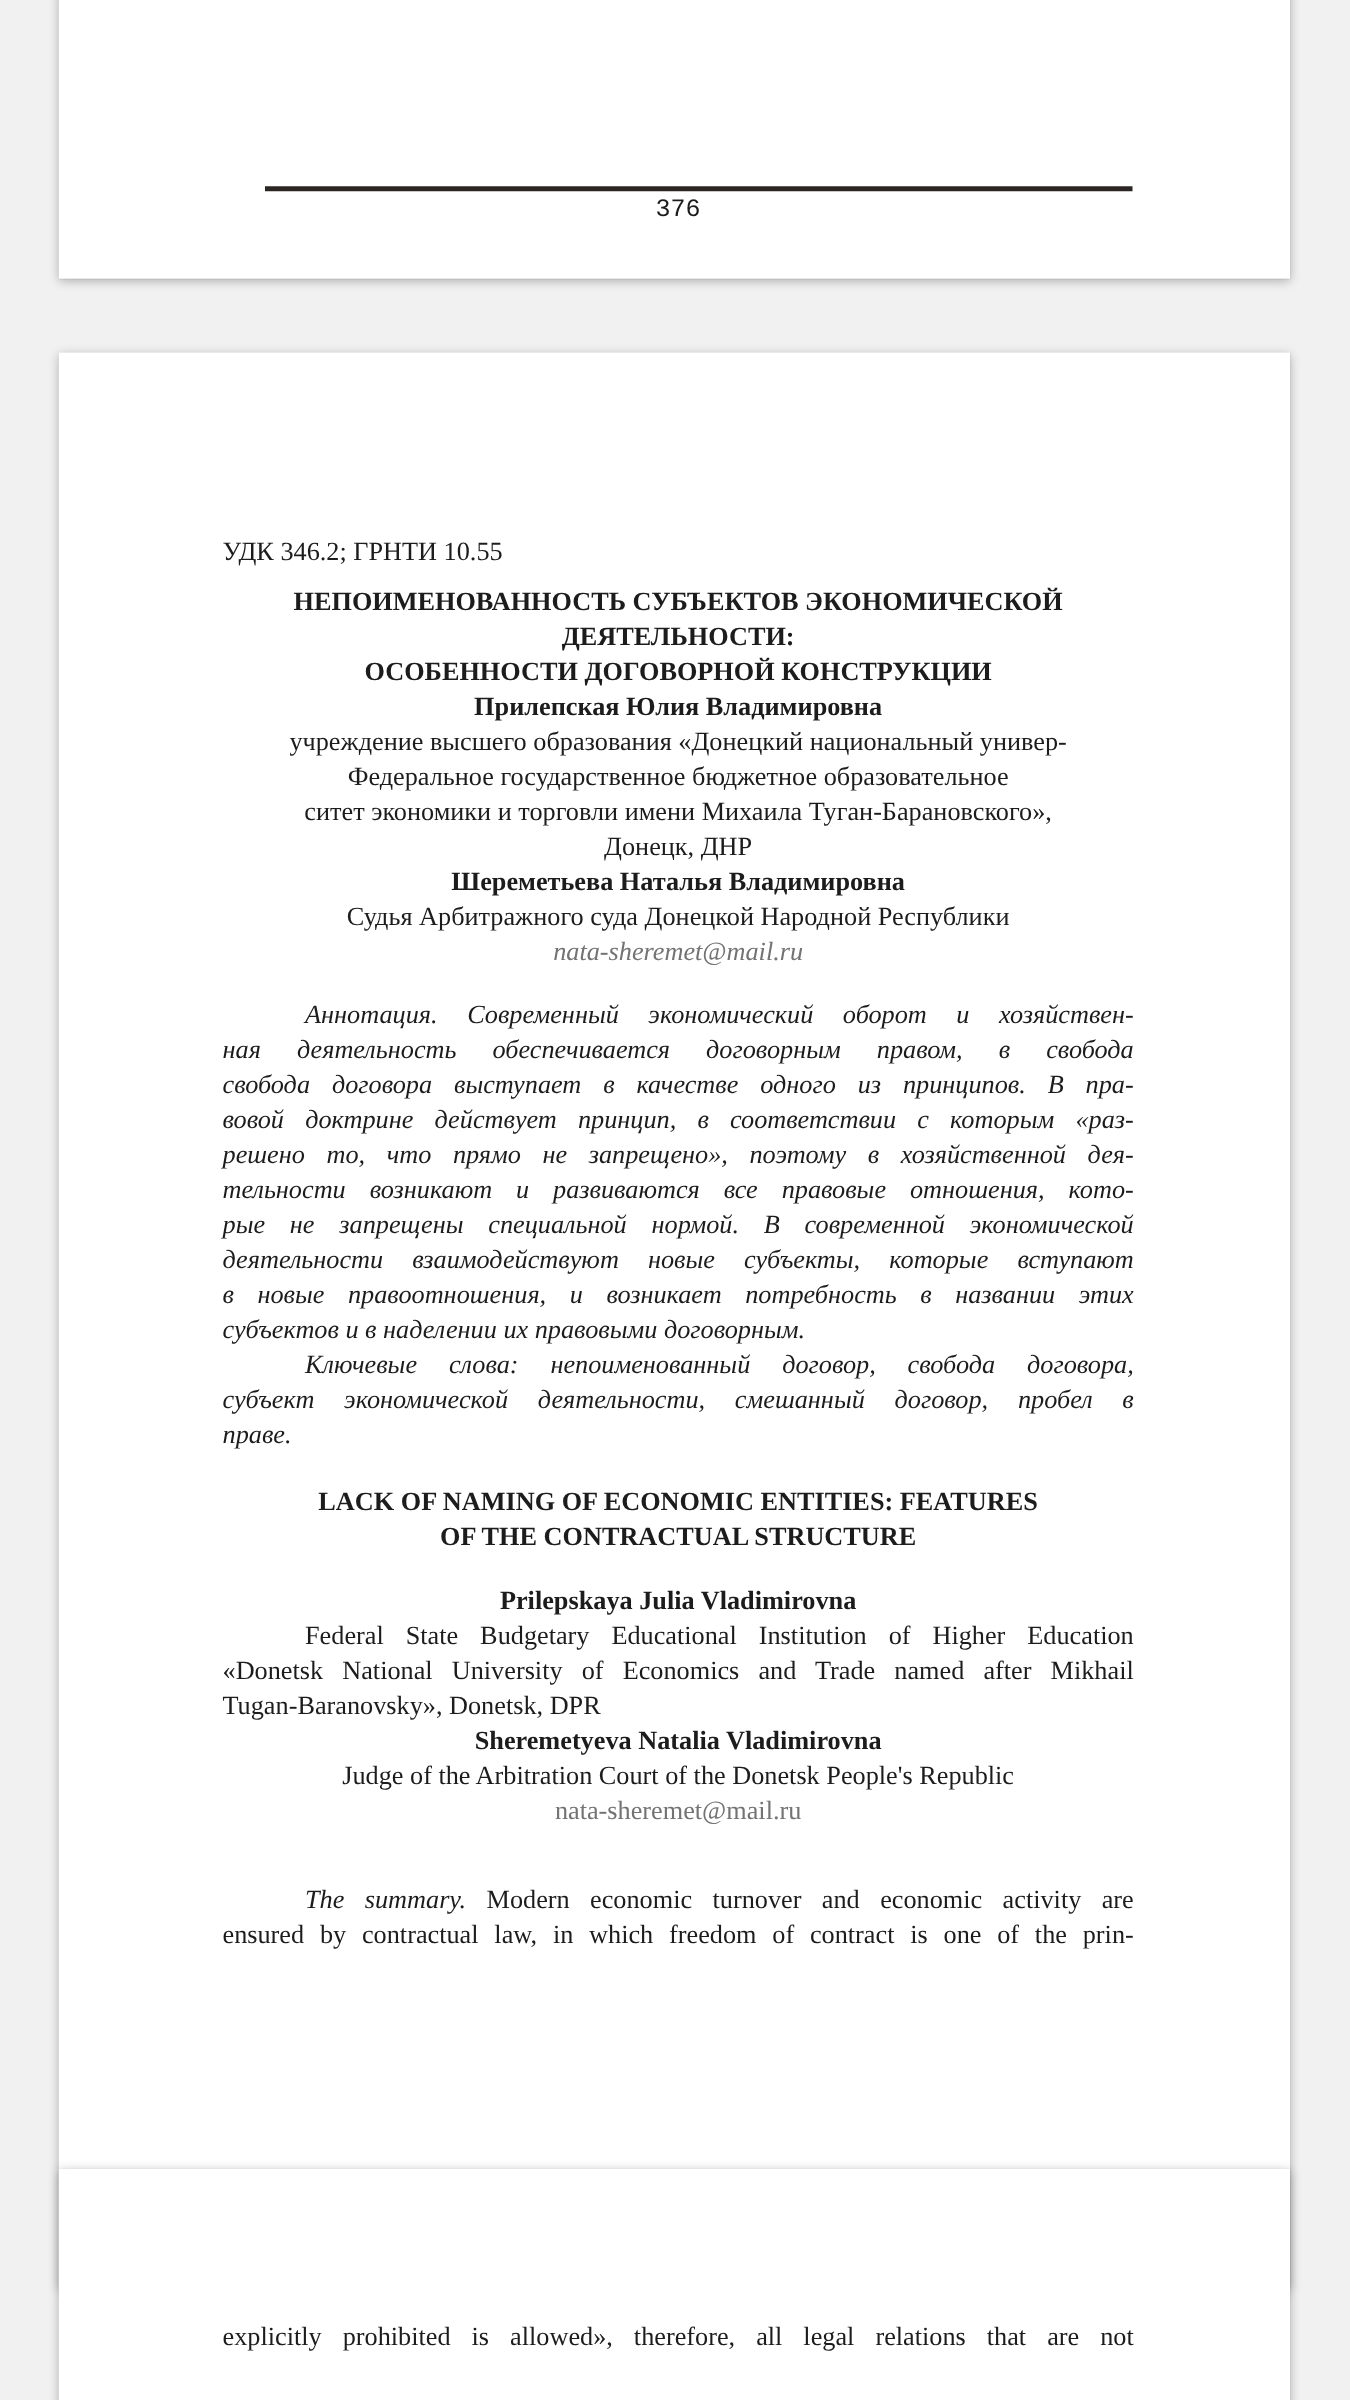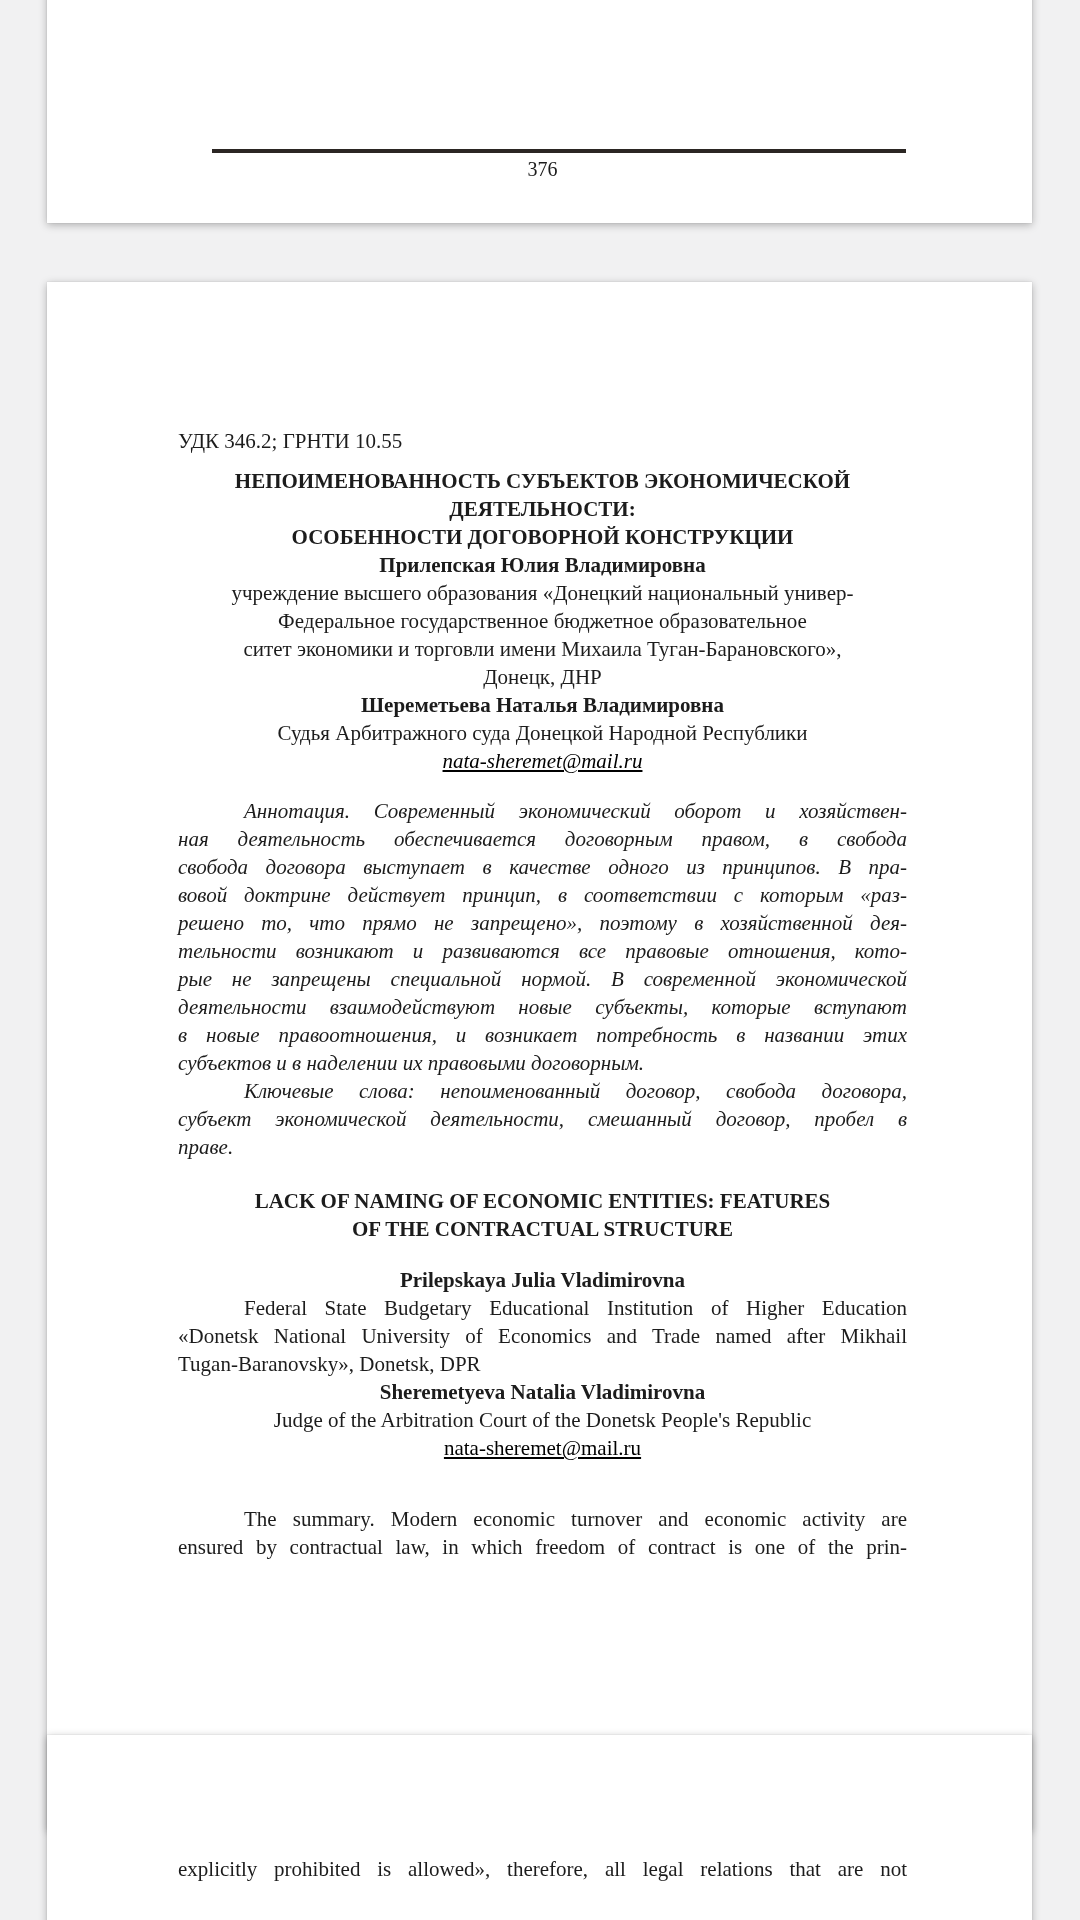--- a/index.html
+++ b/index.html
@@ -26,33 +26,33 @@
     text-align:left;
   }
   .p2-content{padding-top:145px;}
   .p3-content{padding-top:120px;}
 
   .line{min-height:28px;}
   .c{text-align:center;}
   .j{text-align:justify;text-align-last:justify;}
   .ind{text-indent:66px;}
   .b{font-weight:bold;}
-  .i{}
+  .i{font-style:italic;}
 
   .udk{margin-bottom:12px;}
   .block-abstract{margin-top:22px;font-style:italic;}
   .block-keywords{font-style:italic;}
   .block-title-en{margin-top:26px;}
   .block-author-en{margin-top:23px;}
   .block-summary{margin-top:43px;}
 
-  a.email-link{color:#000000;text-decoration:underline;cursor:pointer;}
+  a.email-link{color:#737373;cursor:pointer;}
   a.email-link.i{font-style:italic;}
 
-  .page-footer{position:absolute;left:131px;width:729px;bottom:40px;}
+  .page-footer{position:absolute;left:131px;width:729px;bottom:40px;font-family:Liberation Mono, monospace;}
   .footer-rule{margin-left:34px;width:694px;height:4px;background:#2b2623;}
   .page-num{text-align:center;font-size:20px;line-height:28px;margin-top:2px;}
 </style>
 </head>
 <body>
 
 <div class="viewer">
 
   <div class="page page-1">
     <div class="page-footer">

